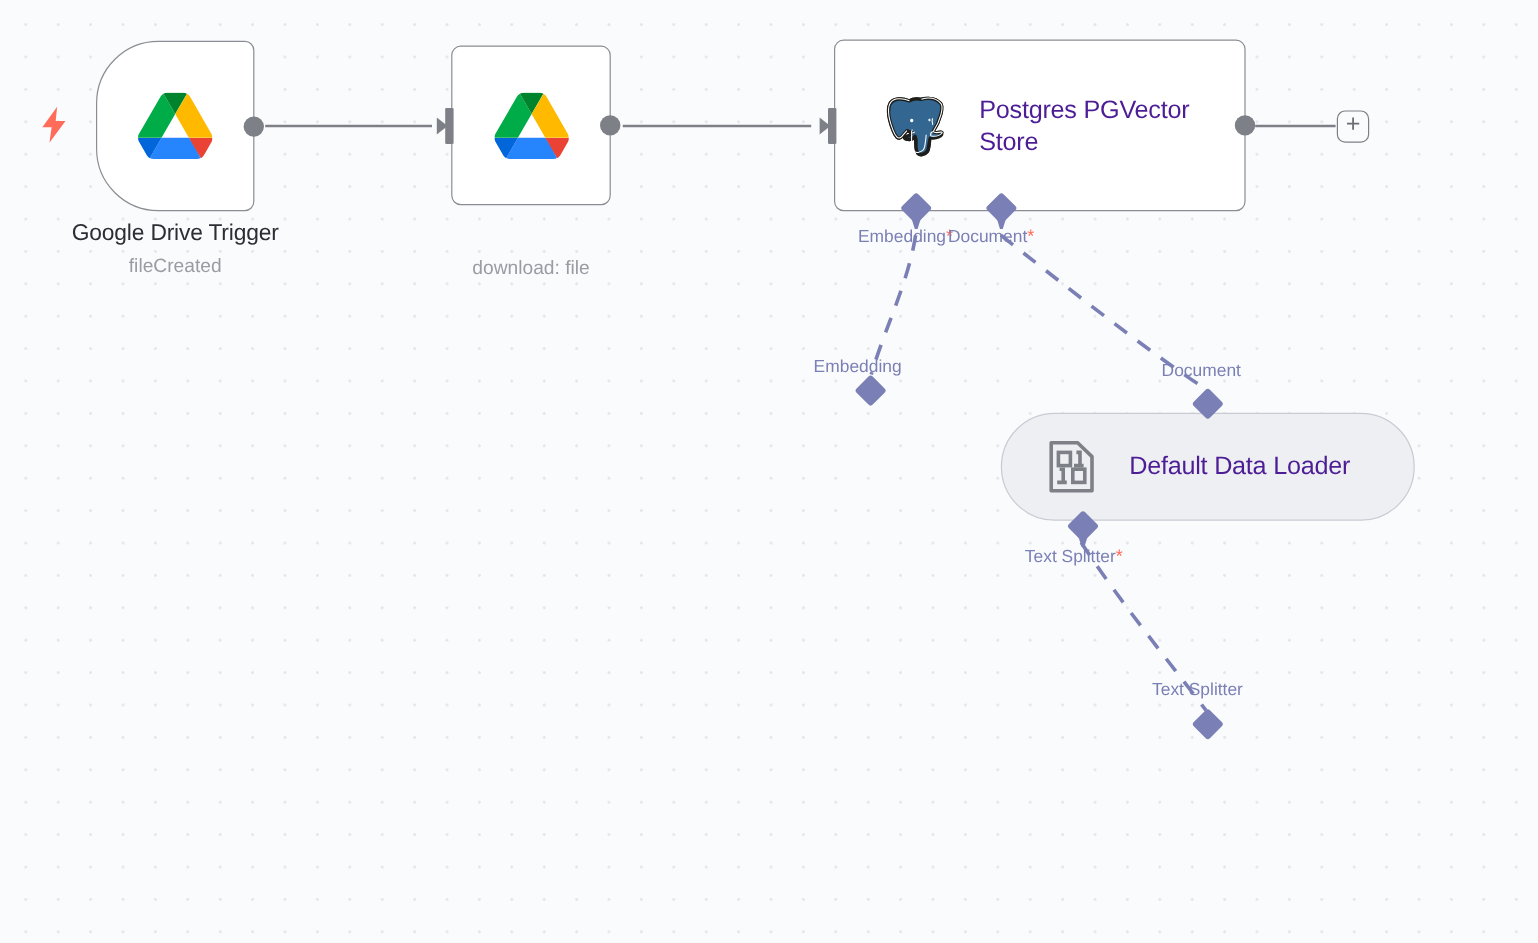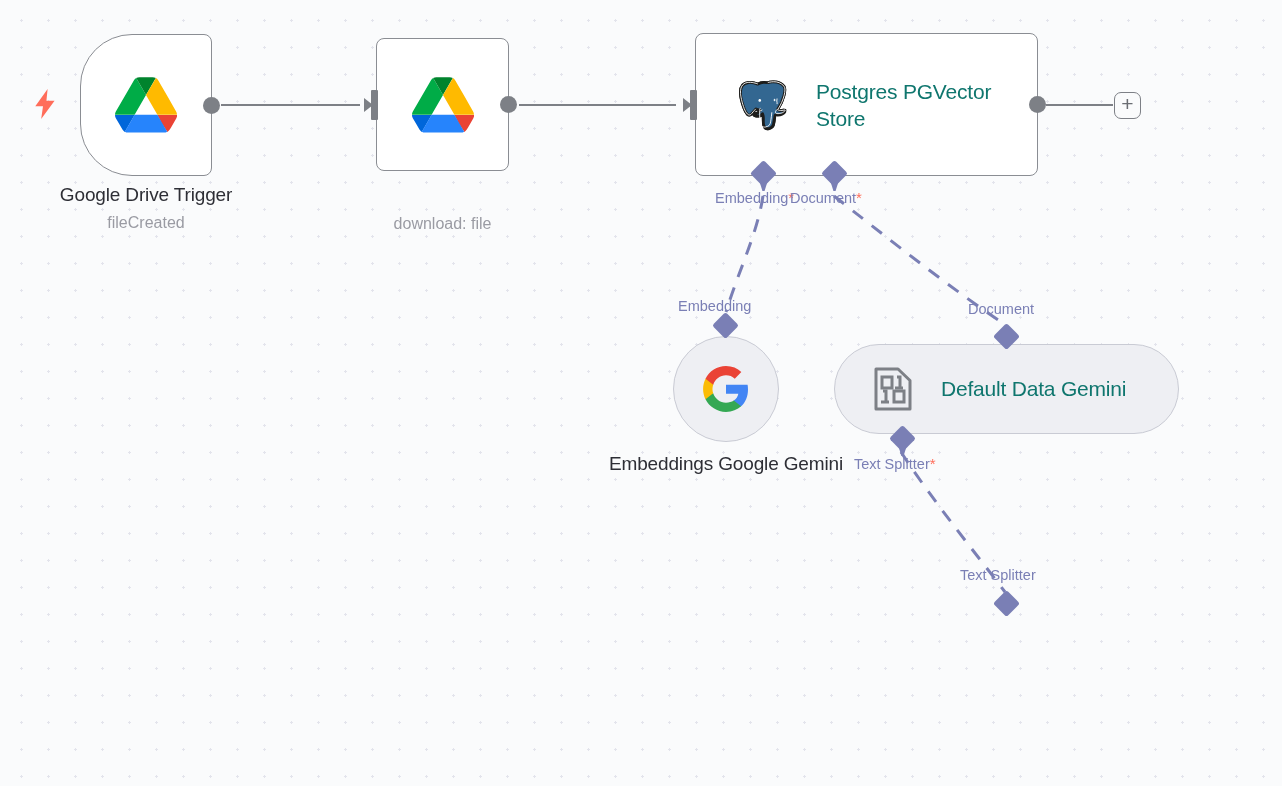--- a/index.html
+++ b/index.html
@@ -162,21 +162,21 @@
   .subnode-circle {
     box-sizing: border-box;
     background: #eeeff3;
     border: 1.5px solid #c9cbd4;
     border-radius: 50%;
     display: flex;
     align-items: center;
     justify-content: center;
   }
   .subnode-label {
-    color: #0f766e;
+    color: #4c1d95;
     font-size: 21px;
     letter-spacing: -0.2px;
   }
 
   
   .diamond {
     position: absolute;
     width: 19px;
     height: 19px;
     background: #7a7fb5;
@@ -309,51 +309,38 @@
     <div class="diamond-stem" style="left:6px; top:16px;"></div>
   </div>
 
   <div class="conn-label" style="left:715px; top:189px;">
     <span>Embedding</span><span class="req-star">*</span>
   </div>
   <div class="conn-label" style="left:790px; top:189px;">
     <span>Document</span><span class="req-star">*</span>
   </div>
 
-  <div class="node" style="left:673px; top:336px; width:106px; height:106px;">
-    <div class="subnode-circle" style="width:106px; height:106px;">
-      <span>
-        <svg class="icon-svg" width="50" height="50" viewBox="0 0 48 48">
-          <path fill="#4285F4" d="M45.12 24.5c0-1.56-.14-3.06-.4-4.5H24v8.51h11.84c-.51 2.75-2.06 5.08-4.39 6.64v5.52h7.11c4.16-3.83 6.56-9.47 6.56-16.17z"></path>
-          <path fill="#34A853" d="M24 46c5.94 0 10.92-1.97 14.56-5.33l-7.11-5.52c-1.97 1.32-4.49 2.1-7.45 2.1-5.73 0-10.58-3.87-12.31-9.07H4.34v5.7C7.96 41.07 15.4 46 24 46z"></path>
-          <path fill="#FBBC05" d="M11.69 28.18C11.25 26.86 11 25.45 11 24s.25-2.86.69-4.18v-5.7H4.34C2.85 17.09 2 20.45 2 24s.85 6.91 2.34 9.88l7.35-5.7z"></path>
-          <path fill="#EA4335" d="M24 10.75c3.23 0 6.13 1.11 8.41 3.29l6.31-6.31C34.91 4.18 29.93 2 24 2 15.4 2 7.96 6.93 4.34 14.12l7.35 5.7c1.73-5.2 6.58-9.07 12.31-9.07z"></path>
-        </svg>
-      </span>
-    </div>
-    <div class="node-title wrap" style="top:114px; font-size:19px; line-height:27px;">Embeddings Google Gemini</div>
-  </div>
 
   <div style="position:absolute; left:715px; top:316px; width:22px; height:22px;">
     <div class="diamond" style="left:1px; top:0;"></div>
   </div>
   <div class="conn-label" style="left:678px; top:297px;">Embedding</div>
 
   <div class="node" style="left:834px; top:344px; width:345px; height:90px;">
     <div class="subnode-pill" style="width:345px; height:90px;">
       <span>
         <svg class="icon-svg" width="40" height="44" viewBox="0 0 40 44">
           <path d="M3 2h22l12 11.5V42H3z" fill="none" stroke="#7d8086" stroke-width="3" stroke-linejoin="round"></path>
           <rect x="9" y="10" width="10" height="11" fill="none" stroke="#7d8086" stroke-width="3"></rect>
           <path d="M24 10h3v11M22 21h8" stroke="#7d8086" stroke-width="3" fill="none"></path>
           <path d="M10 24h3v11M8 35h8" stroke="#7d8086" stroke-width="3" fill="none"></path>
           <rect x="21" y="24" width="10" height="11" fill="none" stroke="#7d8086" stroke-width="3"></rect>
         </svg>
       </span>
-      <span class="subnode-label">Default Data Gemini</span>
+      <span class="subnode-label">Default Data Loader</span>
     </div>
   </div>
 
   <div style="position:absolute; left:996px; top:327px; width:22px; height:22px;">
     <div class="diamond" style="left:1px; top:0;"></div>
   </div>
   <div class="conn-label" style="left:968px; top:300px;">Document</div>
 
   <div style="position:absolute; left:892px; top:429px; width:22px; height:28px;">
     <div class="diamond" style="left:1px; top:0;"></div>

